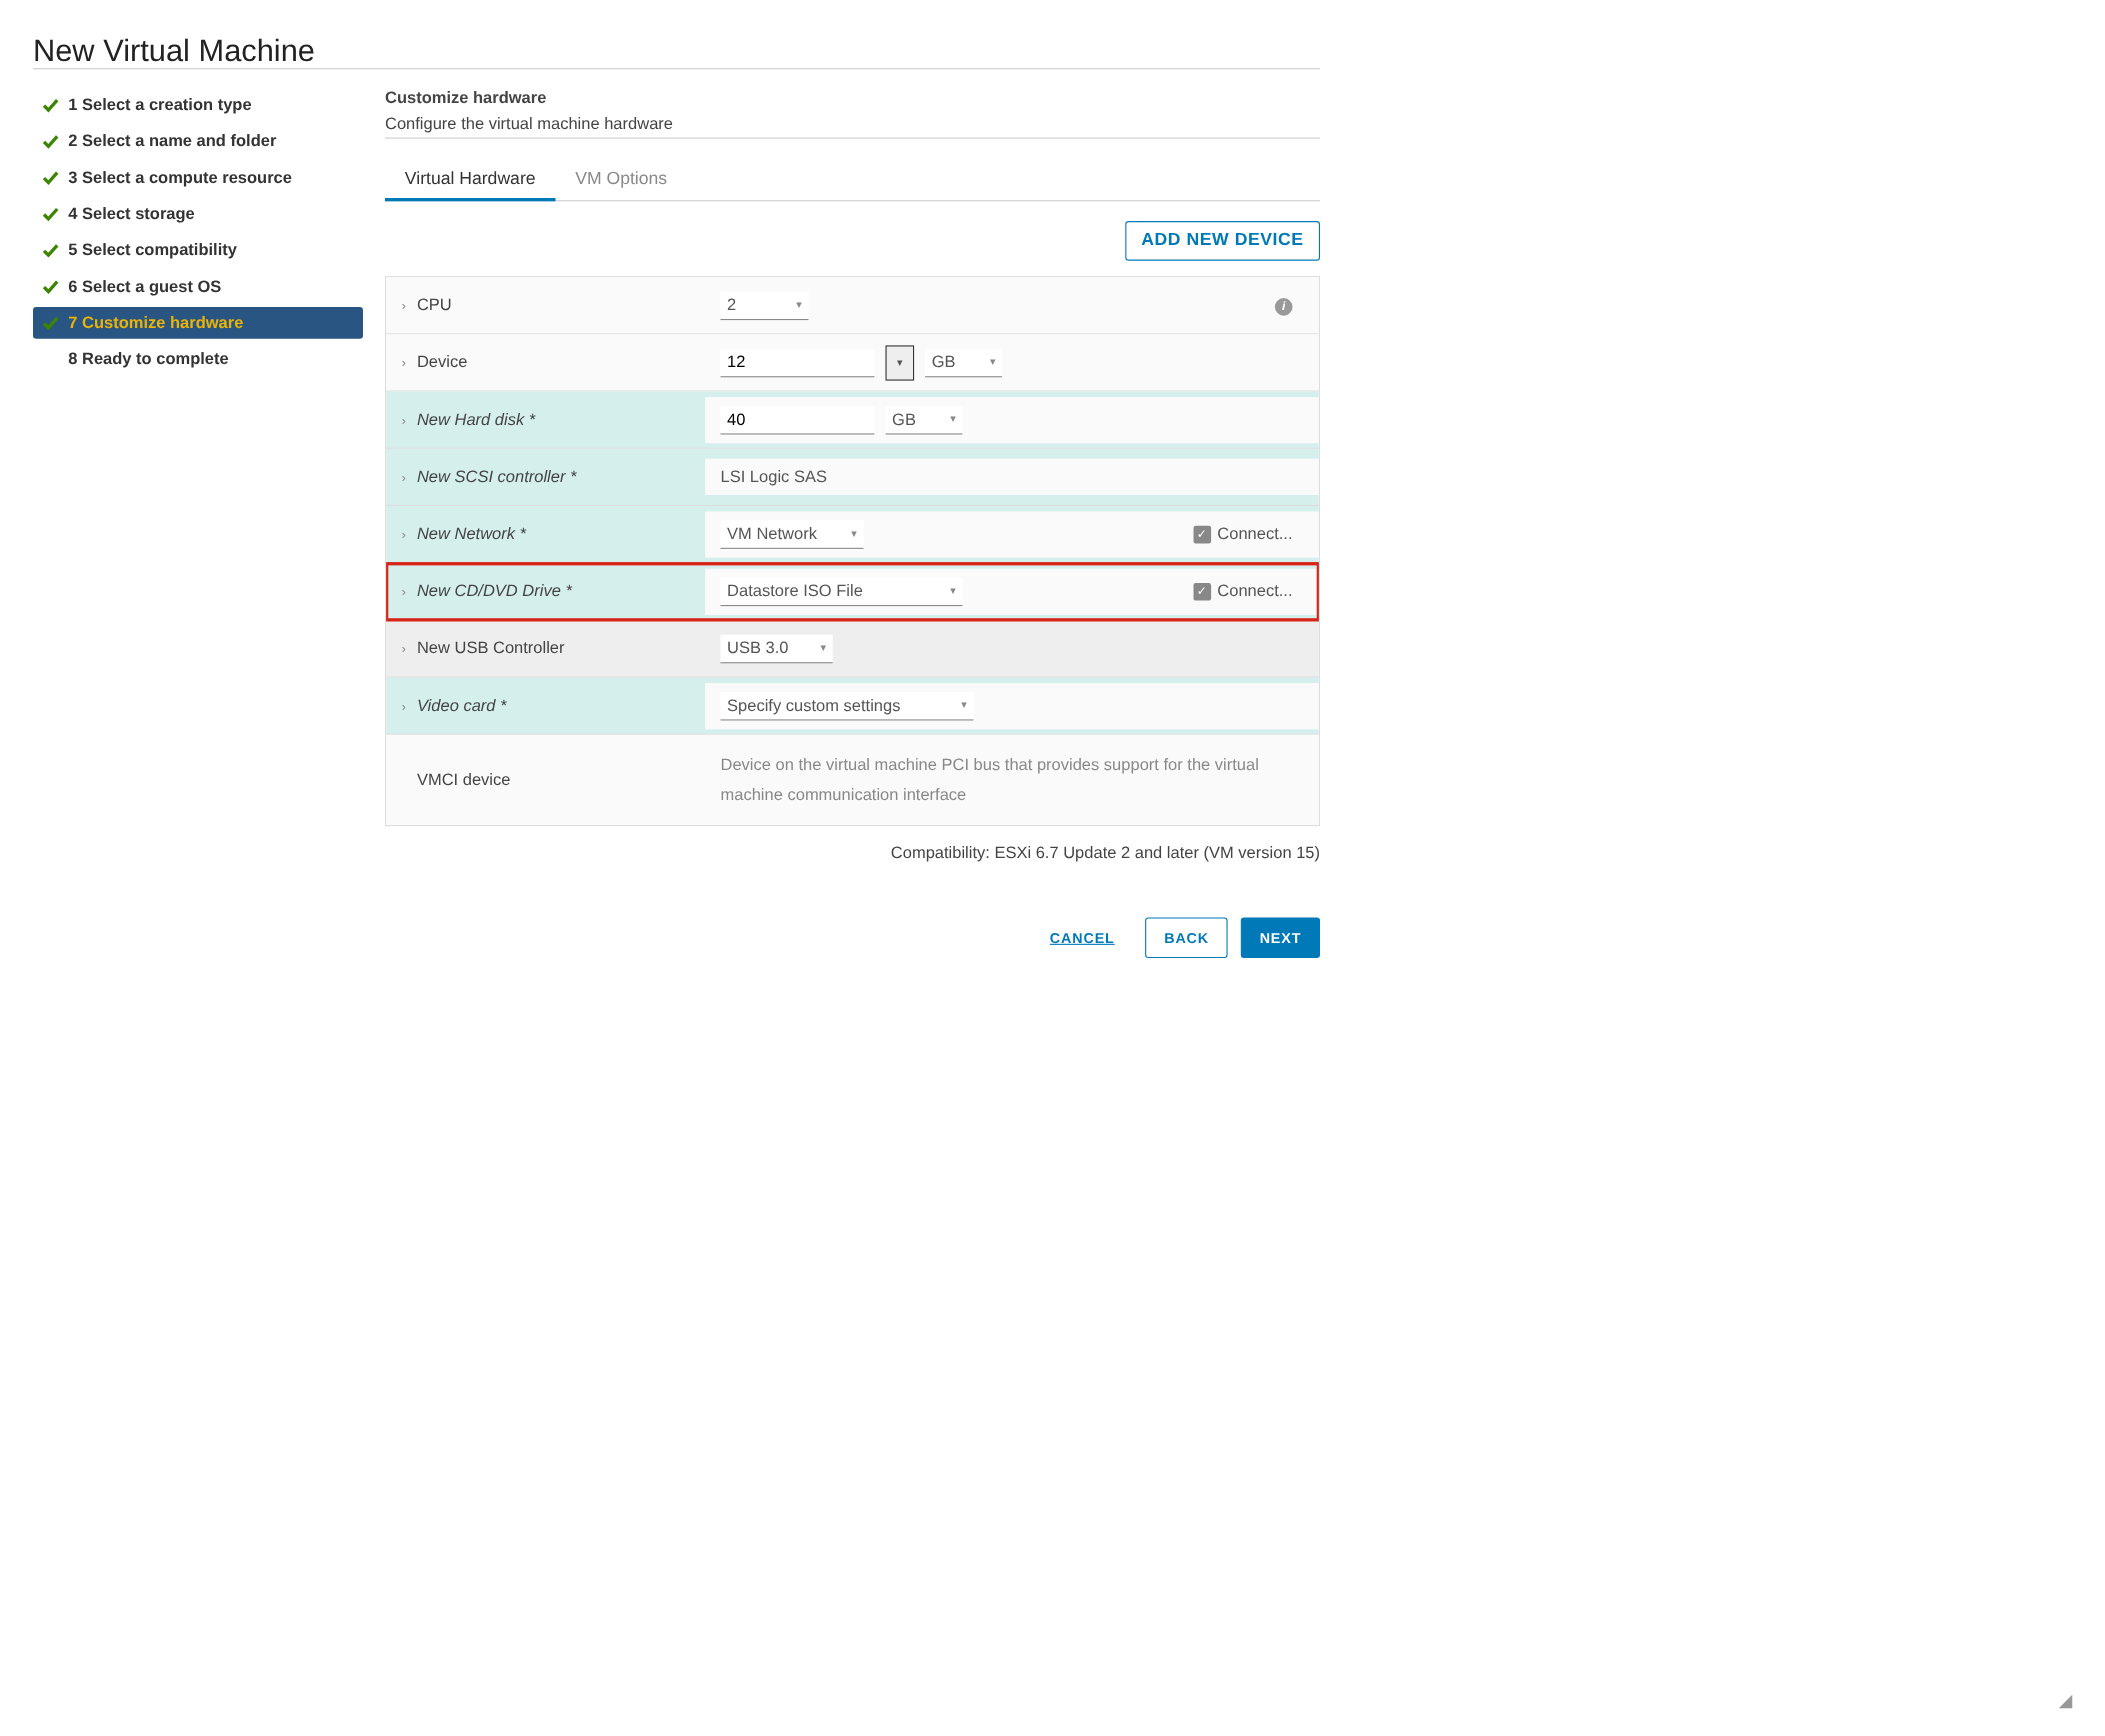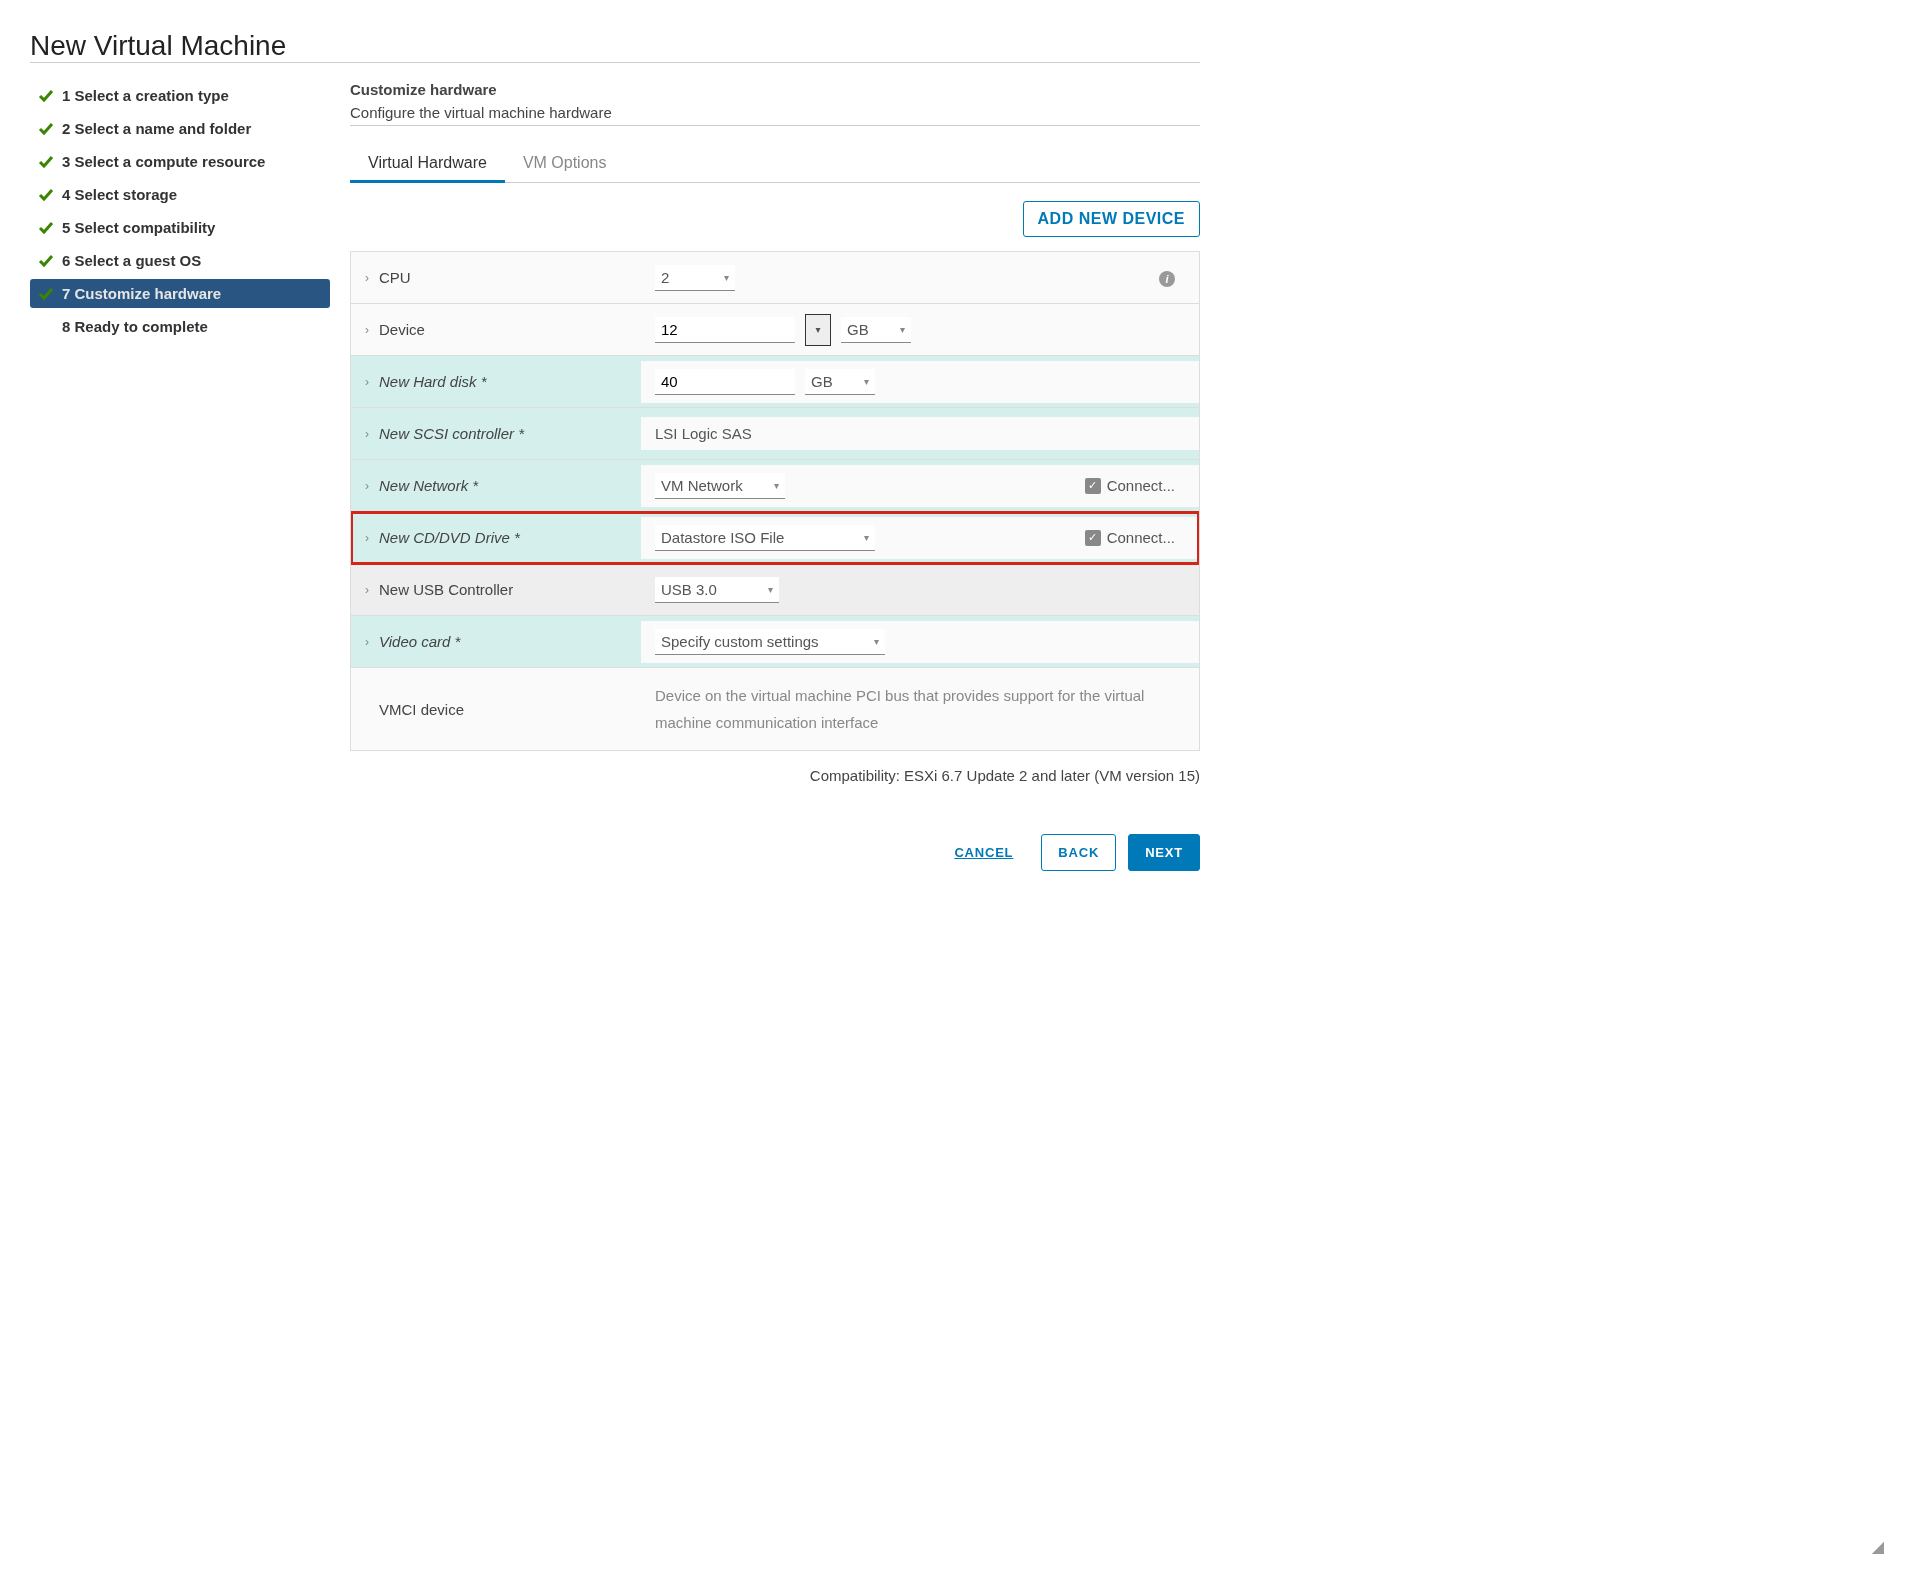--- a/index.html
+++ b/index.html
@@ -41,21 +41,21 @@
       border-radius: 3px;
       margin-bottom: 4px;
     }
     .step .check-icon {
       width: 16px;
       height: 16px;
       flex-shrink: 0;
     }
     .step.active {
       background: #295583;
-      color: #e5e5e5;
+      color: #eab308;
     }
     .step .spacer {
       width: 16px;
       display: inline-block;
     }
     .main {
       flex: 1;
     }
     .panel-title {
       font-weight: 700;
@@ -423,21 +423,21 @@
             </div>
           </div>
         </div>
 
         <div class="hw-row" style="background:#eee">
           <div class="hw-label" style="background:#eee">
             <span class="expand-icon">›</span>
             <span>New USB Controller</span>
           </div>
           <div class="hw-value" style="background:#eee">
-            <div class="u-select" style="width:124px">
+            <div class="u-select" style="width:102px">
               <span>USB 3.0</span>
               <span class="caret">▾</span>
             </div>
           </div>
         </div>
 
         <div class="hw-row new">
           <div class="hw-label">
             <span class="expand-icon">›</span>
             <span>Video card *</span>

